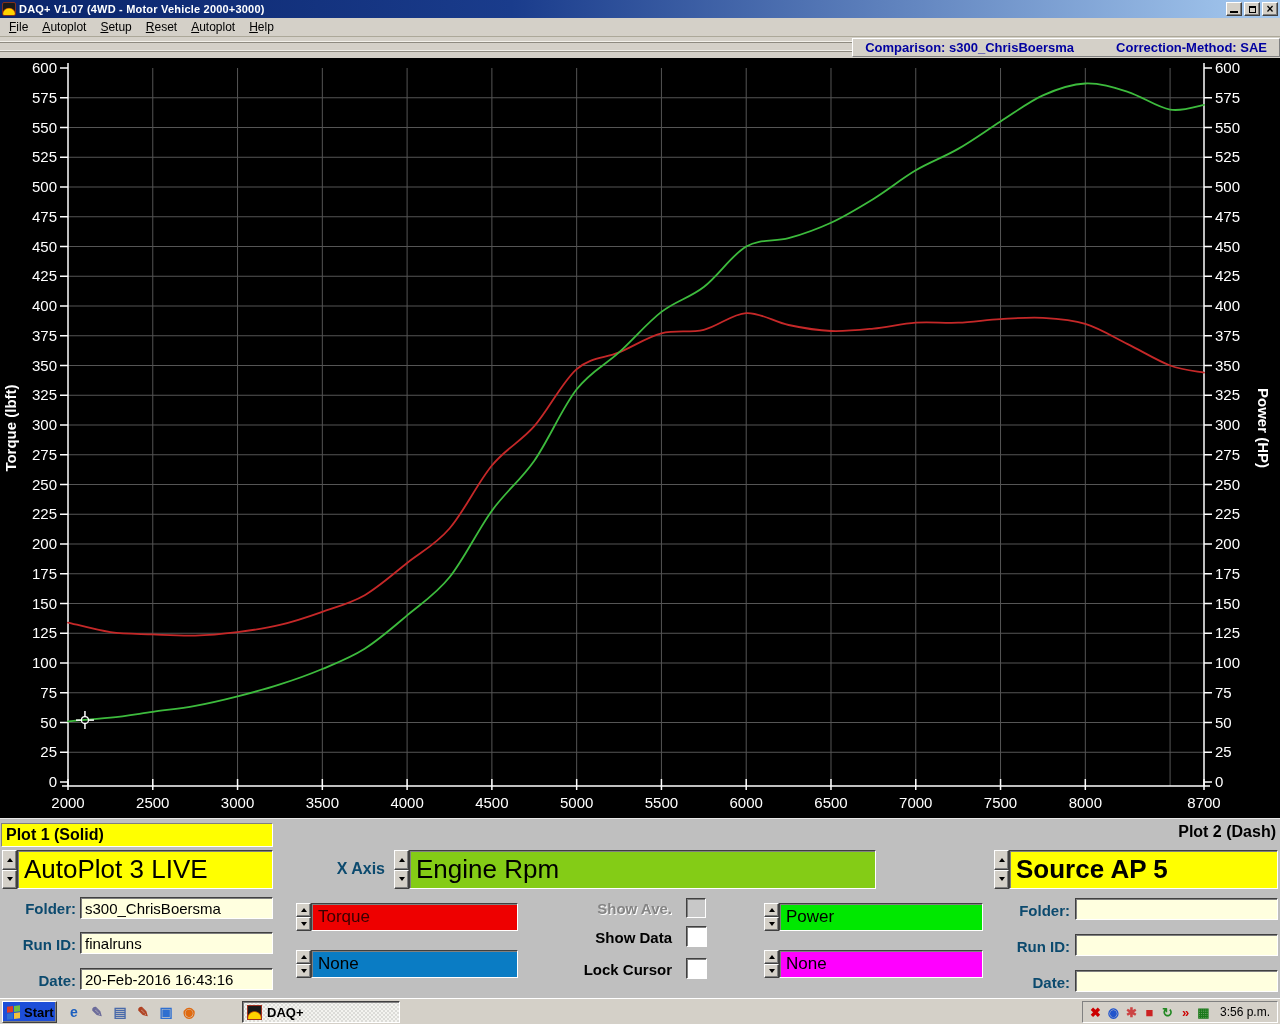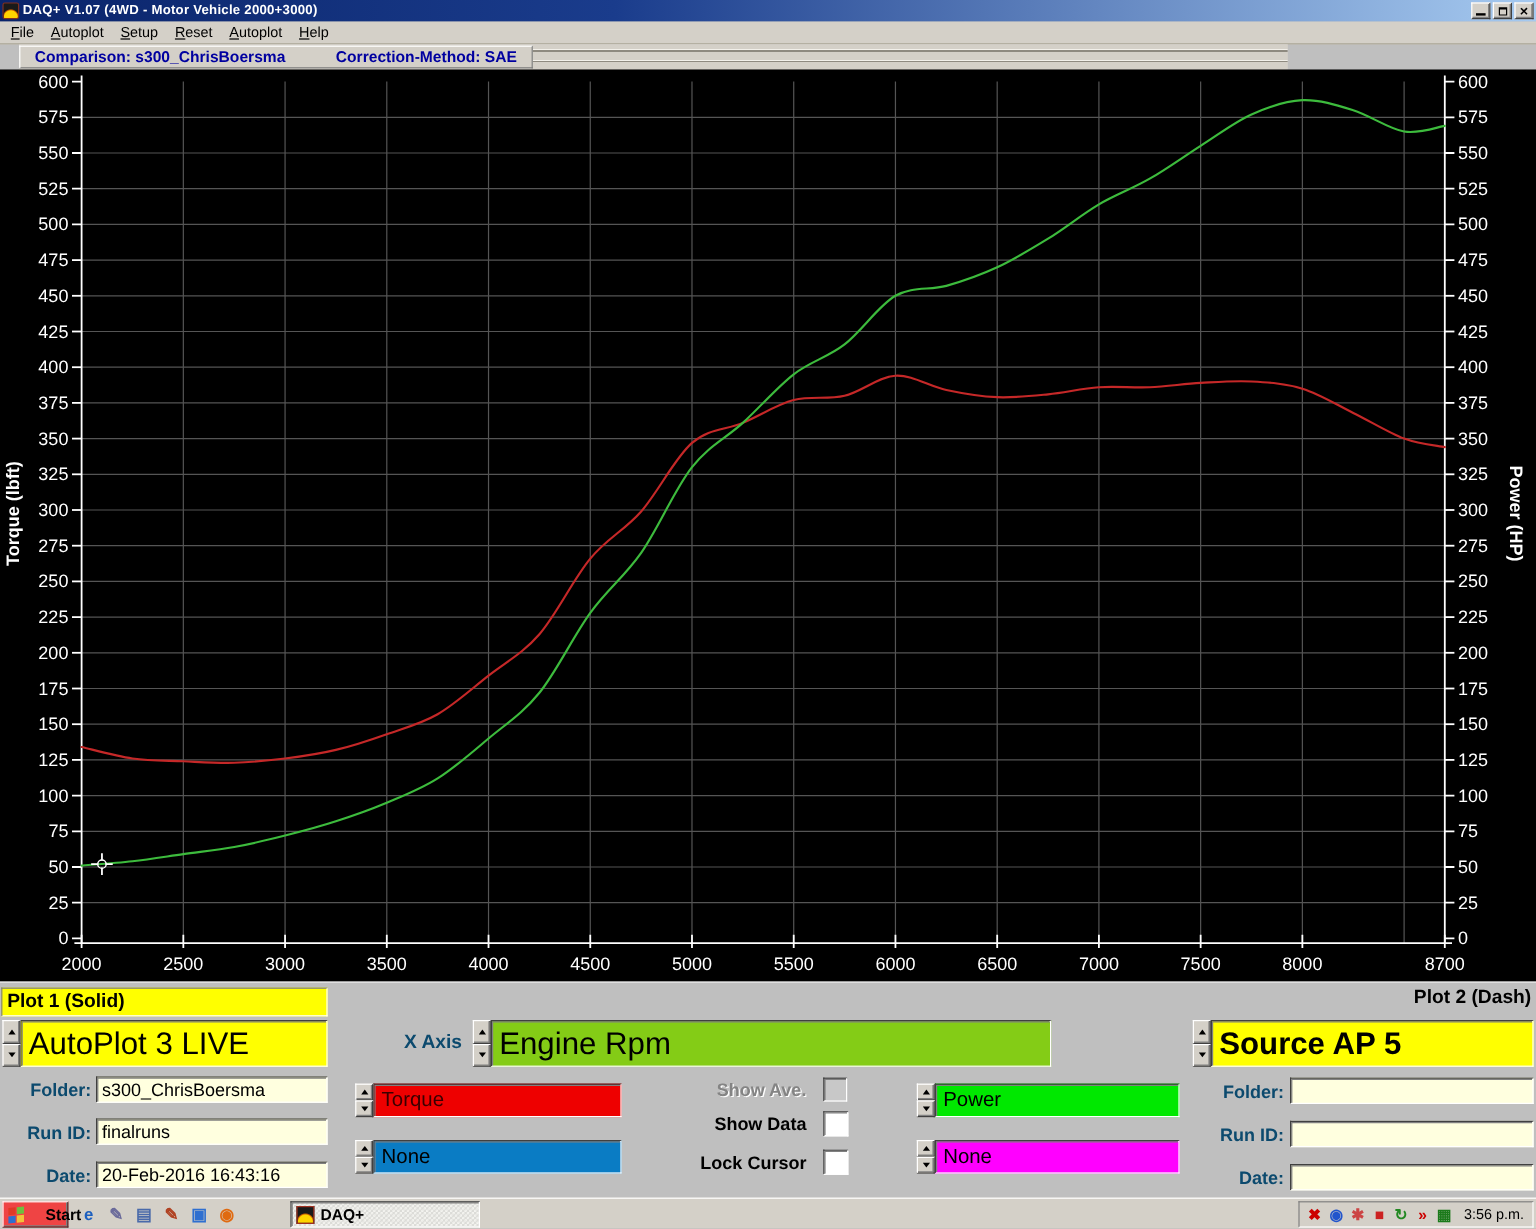--- a/index.html
+++ b/index.html
@@ -26,25 +26,25 @@
   .glyph-close { font-size:12px; line-height:12px; }
 
   
   #menubar { position:absolute; left:0; top:18px; width:1280px; height:19px;
     background:#d4d0c8; display:flex; align-items:center; padding-left:4px;
     border-bottom:1px solid #aca899; }
   .menu-item { font-size:12px; color:#000; padding:2px 9px 2px 5px; cursor:default; }
   .menu-item::first-letter { text-decoration:underline; }
 
   
-  #toolbar { position:absolute; left:16px; top:37px; width:1057px; height:21px;
+  #toolbar { position:absolute; left:0; top:37px; width:1280px; height:21px;
     background:#d4d0c8;
     background-image:repeating-linear-gradient(to bottom,
       #d4d0c8 0 4px, #f2f0ea 4px 5px, #8e8a80 5px 6px, #d4d0c8 6px 9px);
-    display:flex; align-items:center; justify-content:flex-start; }
+    display:flex; align-items:center; justify-content:flex-end; }
   #comparison-box { background:#d4d0c8; border:1px solid; border-color:#fff #808080 #808080 #fff;
     padding:1px 12px; display:flex; gap:42px; }
   #comparison-box span { color:#0000a0; font-size:13px; font-weight:bold; white-space:pre; }
 
   
   #chart-area { position:absolute; left:0; top:58px; width:1280px; height:760px; background:#000; }
   #chart-svg { display:block; width:1280px; height:760px; }
   #chart-svg text.tick { fill:#fff; font-size:15px; font-family:"Liberation Sans",sans-serif; }
   #chart-svg text.axis-title { fill:#fff; font-size:15px; font-weight:bold;
     font-family:"Liberation Sans",sans-serif; }
@@ -82,22 +82,22 @@
   .chk-label { position:absolute; font-size:15px; font-weight:bold; color:#000; text-align:right; }
   .chk-label.disabled { color:#848484; text-shadow:1px 1px 0 #fff; }
   .checkbox { position:absolute; width:21px; height:21px; background:#fff;
     border:1px solid; border-color:#404040 #fff #fff #404040; box-shadow:inset 1px 1px #808080; }
   .checkbox.disabled { background:#c8c8c8; width:20px; height:20px; }
 
   
   #taskbar { position:absolute; left:0; top:998px; width:1280px; height:26px;
     background:#d4d0c8; border-top:1px solid #fff; }
   #start-button { position:absolute; left:2px; top:2px; width:55px; height:22px;
-    background:#ef4444; border:1px solid; border-color:#fff #404040 #404040 #fff;
-    box-shadow:inset -1px -1px #808080; display:flex; align-items:center; padding:0 4px; gap:18px; }
+    background:#1d4ed8; border:1px solid; border-color:#fff #404040 #404040 #fff;
+    box-shadow:inset -1px -1px #808080; display:flex; align-items:center; padding:0 4px; gap:4px; }
   #start-button .label { font-size:13px; font-weight:bold; }
   #start-flag { width:13px; height:13px; display:grid; grid-template-columns:6px 6px;
     grid-template-rows:6px 6px; gap:1px; transform:skewY(-6deg); }
   #start-flag i:nth-child(1){background:#e03a26;} #start-flag i:nth-child(2){background:#6fbf3f;}
   #start-flag i:nth-child(3){background:#2f6fd0;} #start-flag i:nth-child(4){background:#f2c23a;}
   #quicklaunch { position:absolute; left:66px; top:2px; height:22px; display:flex;
     align-items:center; gap:7px; }
   .ql-icon { width:16px; height:16px; font-size:14px; line-height:16px; text-align:center;
     font-weight:bold; }
   #task-daq { position:absolute; left:242px; top:2px; width:158px; height:22px;

